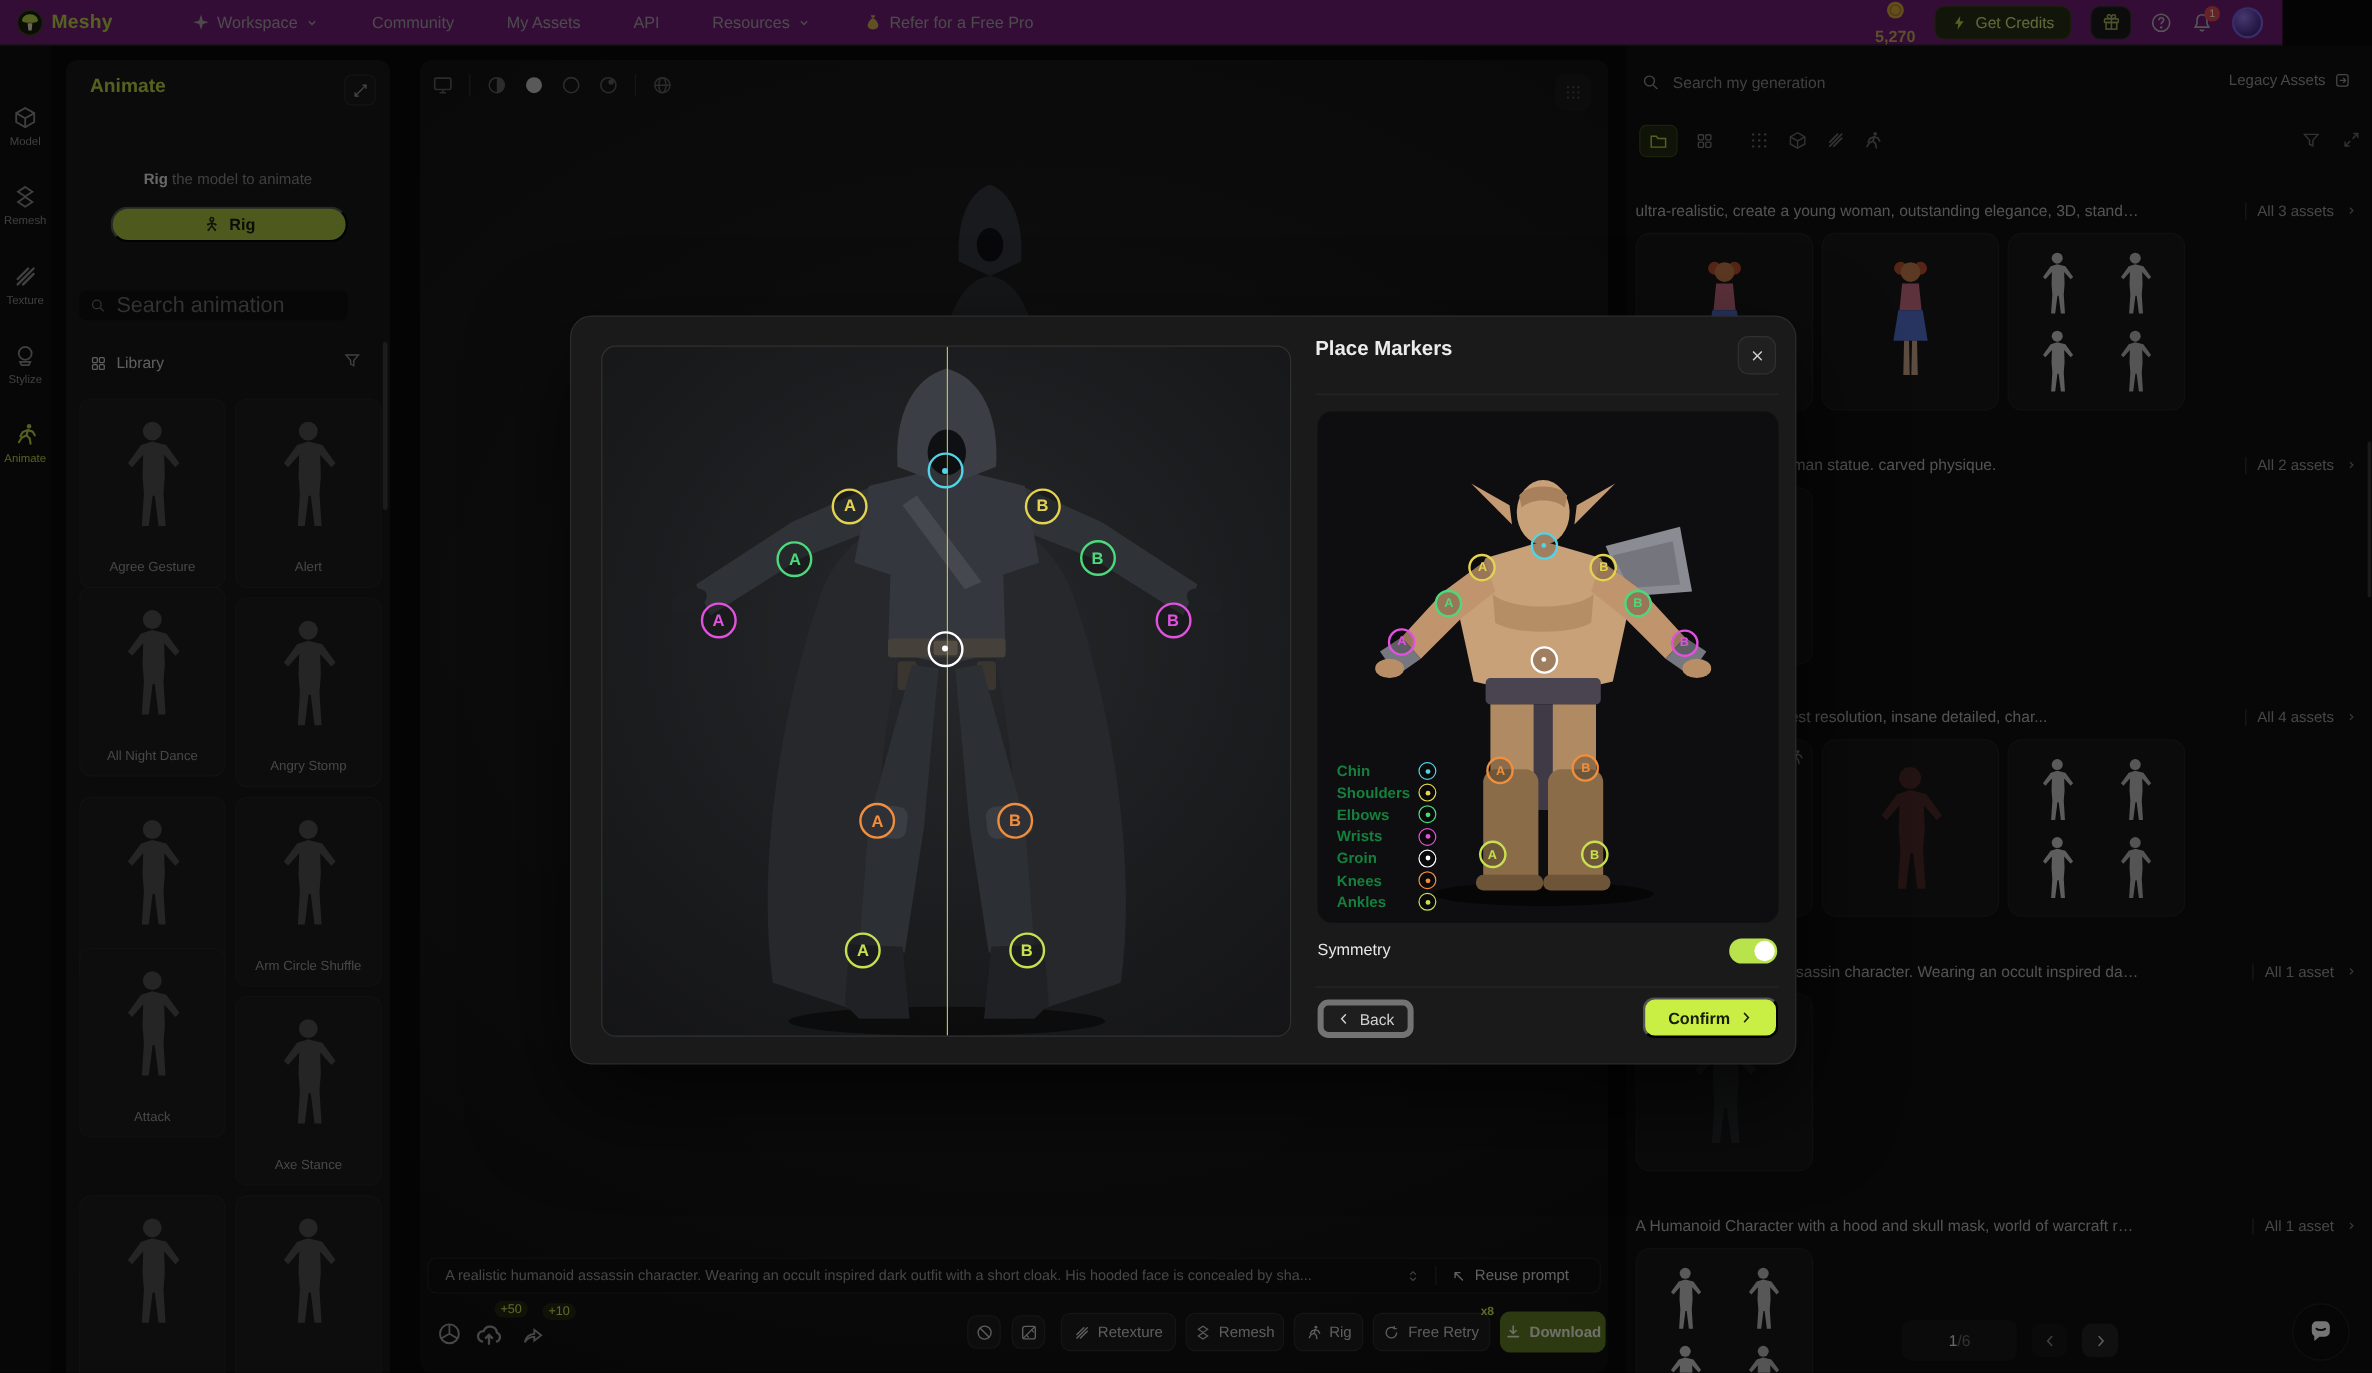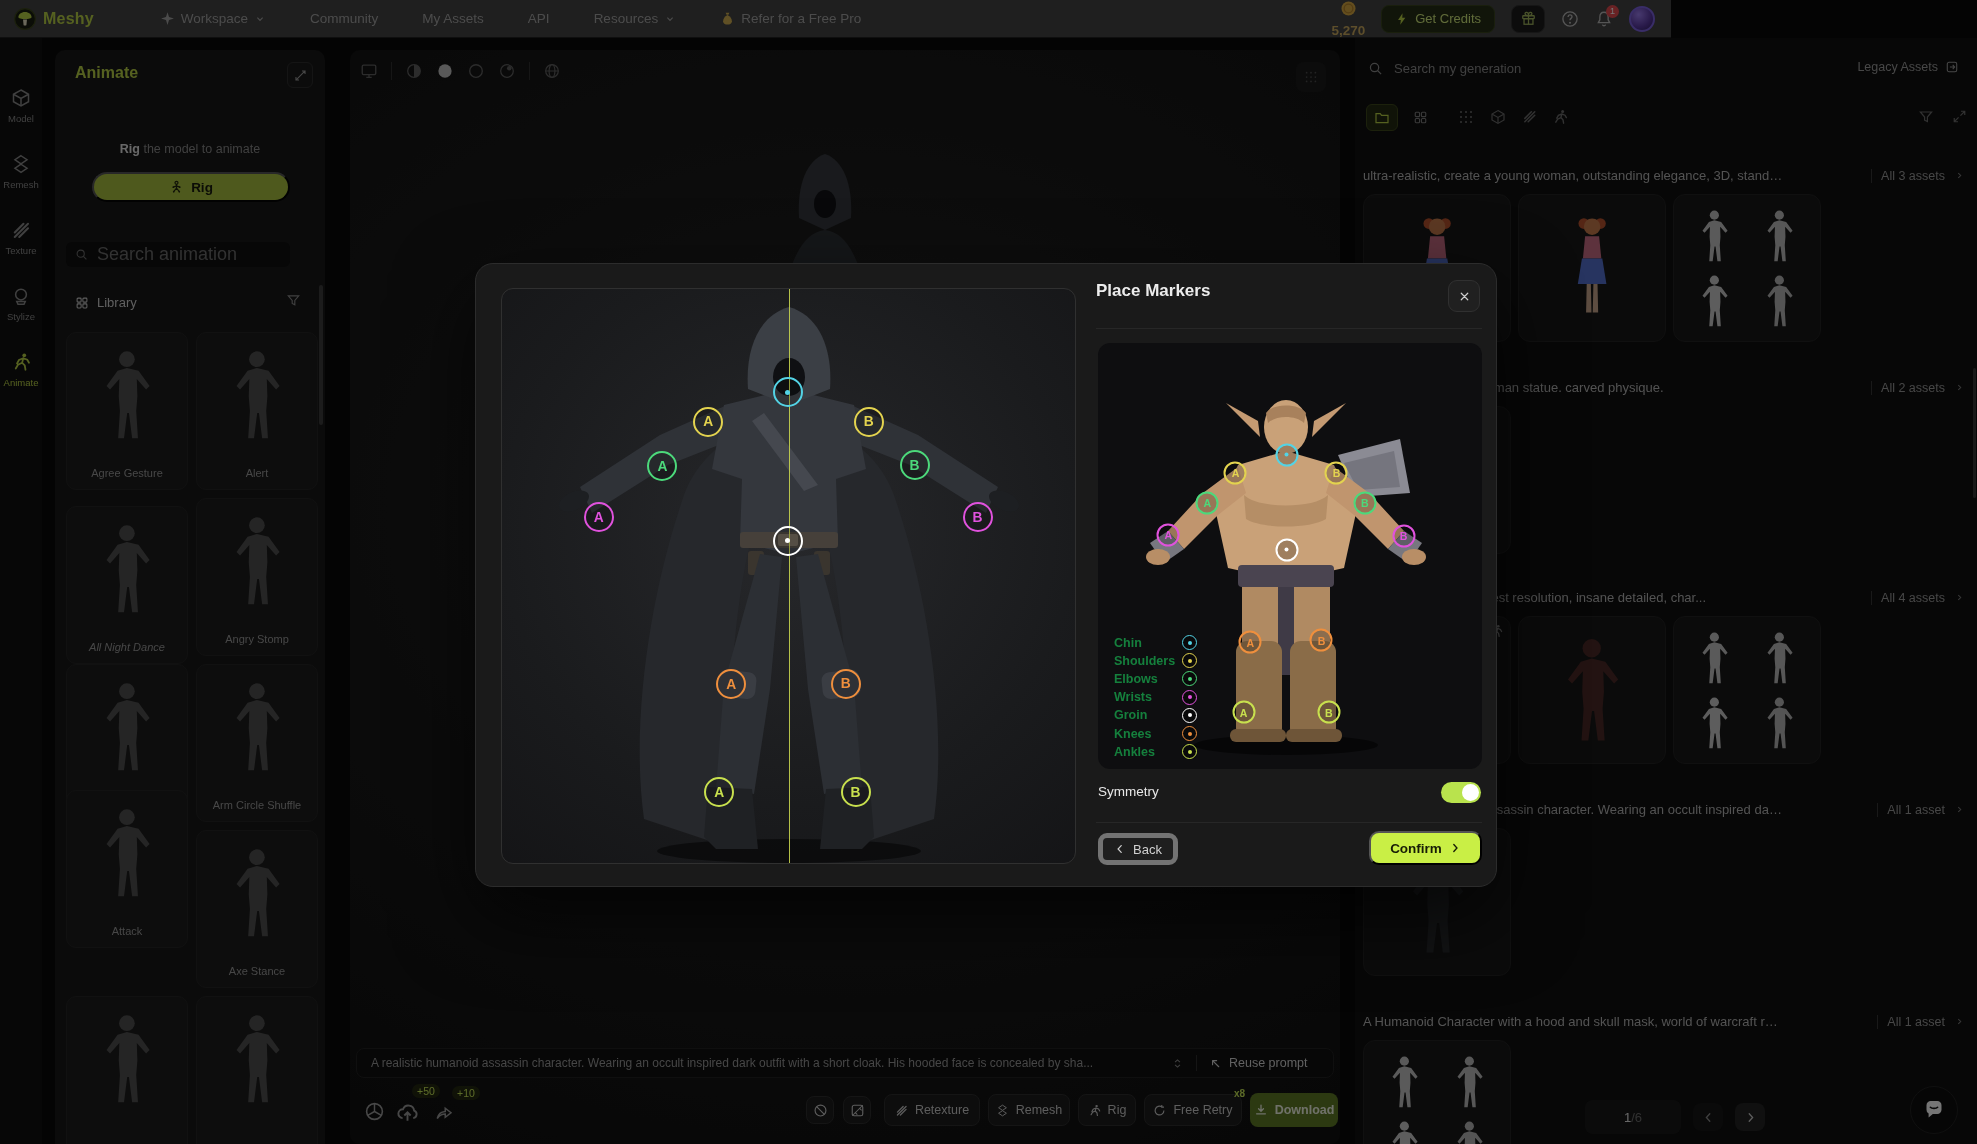--- a/index.html
+++ b/index.html
@@ -1,21 +1,21 @@
 <!DOCTYPE html>
 <html><head>
 <meta charset="utf-8">
 <style>
   html,body{margin:0;padding:0;background:#000;}
   *{box-sizing:border-box;font-family:"Liberation Sans",sans-serif;}
   #app{position:relative;width:1977px;height:1144px;background:#060606;overflow:hidden;color:#ccc;}
   .abs{position:absolute;}
   svg{display:block;}
   
-  #navbar{position:absolute;left:0;top:0;width:1671px;height:38px;background:#404040;display:flex;align-items:center;border-bottom:1px solid #1d1d1d;z-index:3;}
+  #navbar{position:absolute;left:0;top:0;width:1902px;height:38px;background:#701a75;display:flex;align-items:center;border-bottom:1px solid #1d1d1d;z-index:3;}
   #brand{display:flex;align-items:center;gap:7px;margin-left:14px;}
   #brand-name{color:#b9d243;font-weight:bold;font-size:16px;letter-spacing:.2px;}
   #nav-items{display:flex;align-items:center;gap:44px;margin-left:66px;list-style:none;padding:0;}
   #nav-items li{display:flex;align-items:center;gap:6px;color:#a3a3a3;font-size:13.5px;cursor:pointer;white-space:nowrap;}
   #nav-right{margin-left:auto;display:flex;align-items:center;gap:16px;margin-right:16px;}
   #credits{display:flex;align-items:center;gap:6px;color:#c9a85c;font-size:13.5px;font-weight:bold;flex-direction:column;}
   #get-credits{display:flex;align-items:center;gap:6px;background:#222a12;border:1px solid #35421a;border-radius:8px;height:28px;padding:0 13px;color:#cfe87a;font-size:13px;cursor:pointer;}
   #gift-btn{width:34px;height:28px;border:1px solid #2e2e2e;border-radius:8px;background:#181818;display:flex;align-items:center;justify-content:center;color:#9fb45a;cursor:pointer;}
   .nav-ic{color:#b8b8b8;cursor:pointer;position:relative;}
   #bell-badge{position:absolute;top:-5px;right:-6px;width:13px;height:13px;border-radius:50%;background:#e5484d;color:#fff;font-size:9px;display:flex;align-items:center;justify-content:center;}
@@ -306,21 +306,21 @@
         </div>
         <div class="anim-card" style="left: 141px; top: 282px;">
           <div class="fig">
             <svg viewBox="0 0 24 33" height="96">
               <circle cx="12" cy="4.2" r="2.7" fill="#4e4e4e"></circle>
               <path d="M12 7.2 8.8 8.2 5 13.4l1.2 1.2 3.2-3.6-.2 6 .4 5-.6 9.4h2l1.1-8.7h.6l1.1 8.7h2l-.6-9.4.4-5-.2-6 3.2 3.6 1.2-1.2-3.8-5.2z" fill="#4e4e4e"></path>
             </svg>
           </div>
           <div class="alabel">Alert</div>
         </div>
-        <div class="anim-card" style="left: 11px; top: 456px; font-style: italic;">
+        <div class="anim-card" style="left: 11px; top: 439px;">
           <div class="fig">
             <svg viewBox="0 0 24 33" height="96">
               <circle cx="12" cy="4.2" r="2.7" fill="#4e4e4e"></circle>
               <path d="M12 7.2 8.8 8.2 5 13.4l1.2 1.2 3.2-3.6-.2 6 .4 5-.6 9.4h2l1.1-8.7h.6l1.1 8.7h2l-.6-9.4.4-5-.2-6 3.2 3.6 1.2-1.2-3.8-5.2z" fill="#4e4e4e"></path>
             </svg>
           </div>
           <div class="alabel">All Night Dance</div>
         </div>
         <div class="anim-card" style="left: 141px; top: 448px;">
           <div class="fig">

